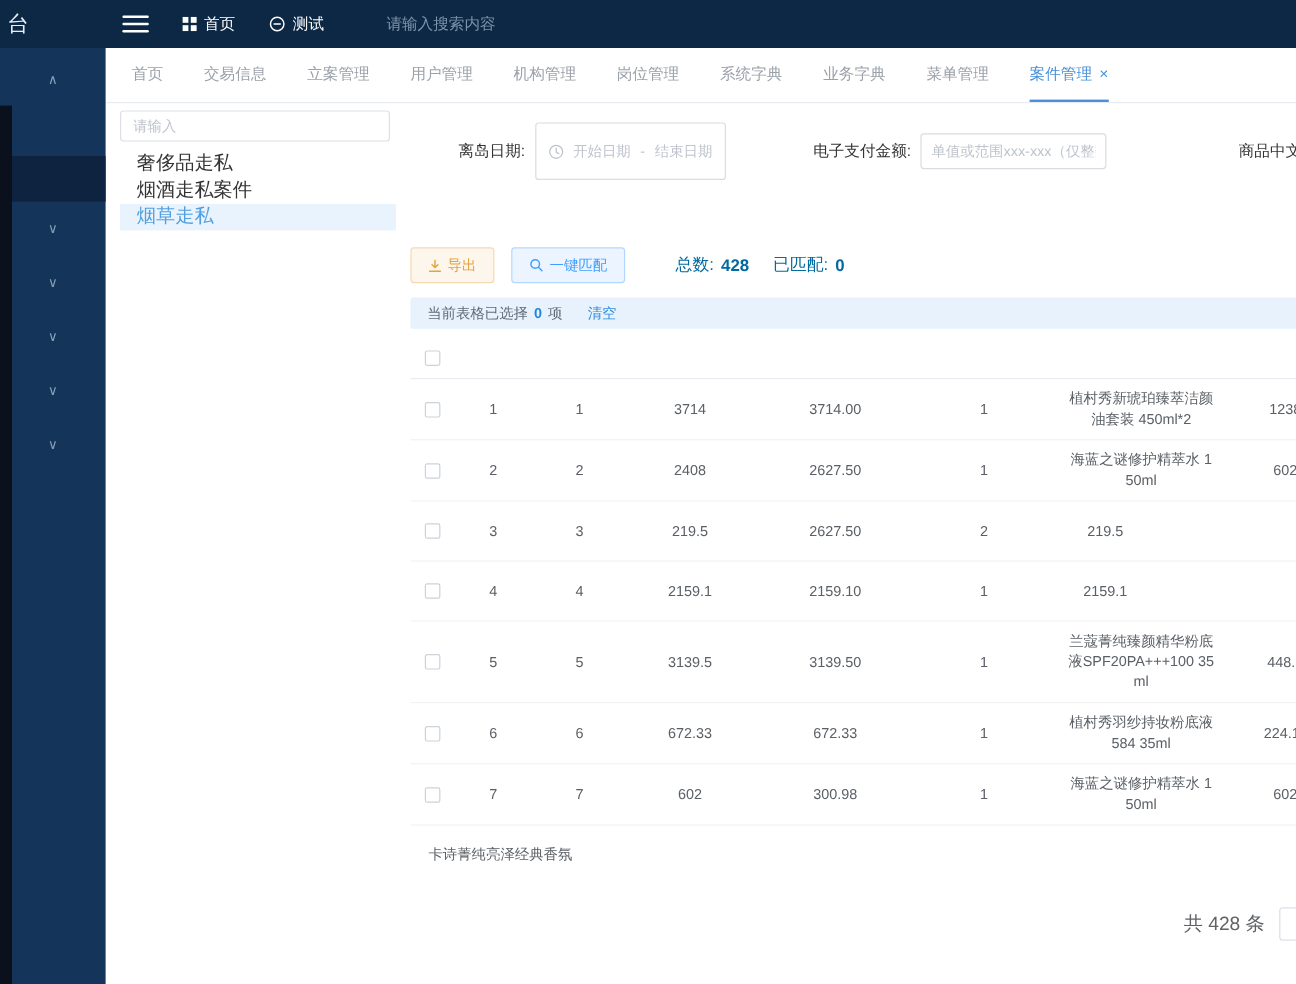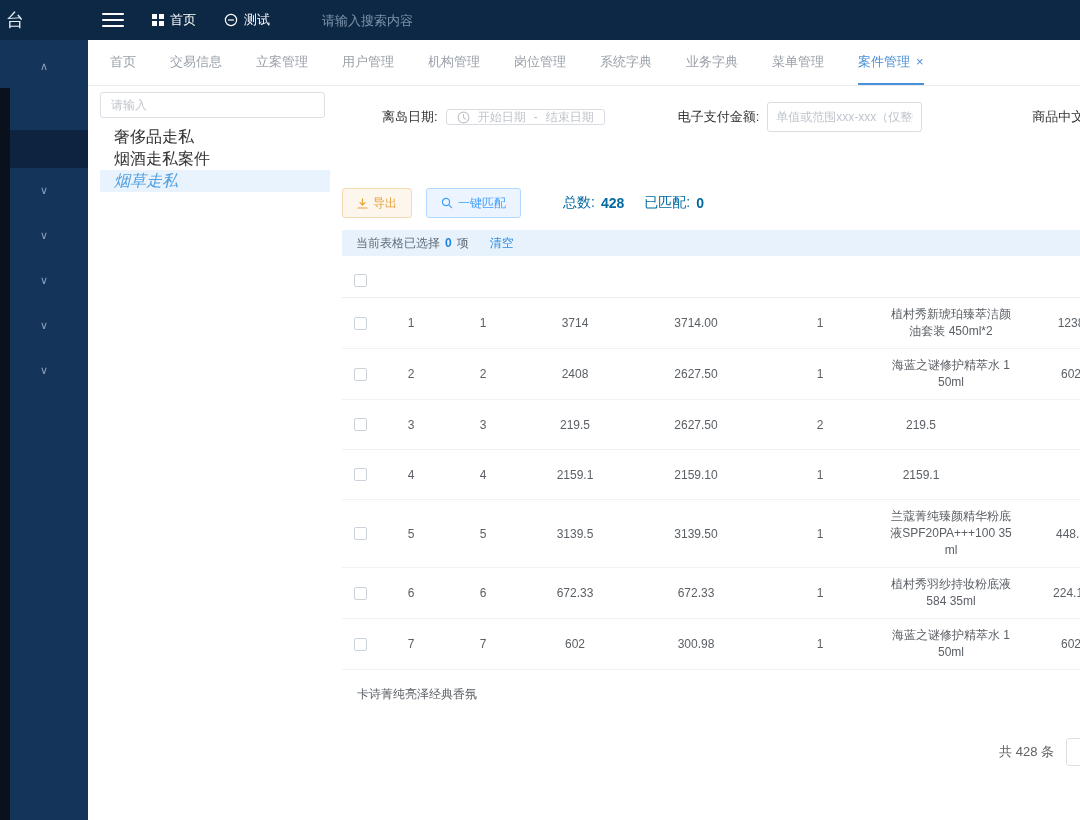--- a/index.html
+++ b/index.html
@@ -39,27 +39,27 @@
 
   
   .workspace { flex:1; display:flex; min-height:0; }
 
   .tree-panel { width:242px; flex:none; padding:6px 0 0 12px; }
   .tree-search { width:225px; height:26px; border:1px solid #dcdfe6; border-radius:3px;
     padding:0 10px; font-size:12px; color:#333; outline:none; margin-bottom:8px; }
   .tree-search::placeholder { color:#c0c4cc; }
   .tree-item { height:22px; line-height:22px; padding-left:14px; font-size:16px; color:#333;
     cursor:pointer; white-space:nowrap; }
-  .tree-item.active { background:#e8f3fd; color:#53a0e0;font-style:italic; }
+  .tree-item.active { background:#e8f3fd; color:#53a0e0; }
 
   .main-panel { flex:1; min-width:0; overflow:hidden; padding:16px 0 0 12px; }
 
   .filters { display:flex; align-items:center; font-size:13px; color:#333; }
   .f-label { white-space:nowrap; margin-right:8px;margin-left:40px; }
-  .date-box { width:228px; height:16px; border:1px solid #d9dce1; border-radius:3px;
+  .date-box { width:228px; height:48px; border:1px solid #d9dce1; border-radius:3px;
     display:flex; align-items:center; padding:0 10px; gap:8px; background:#fff; }
   .date-box .ph { color:#bfc4cc; font-size:12px; flex:1; text-align:center; white-space:nowrap; }
   .date-sep { color:#bfc4cc; font-size:12px; }
   .amount-input { width:155px; height:30px; border:1px solid #d9dce1; border-radius:3px;
     padding:0 8px; font-size:12px; outline:none; }
   .amount-input::placeholder, .name-input::placeholder { color:#bfc4cc; }
   .name-input { width:90px; height:30px; border:1px solid #d9dce1; border-radius:3px;
     padding:0 8px; font-size:12px; outline:none; flex:none; }
   .gap33 { width:33px; flex:none; } .gap70 { width:70px; flex:none; }
 
@@ -88,21 +88,21 @@
   .c-code { width:78px; }
   .c-total{ width:106px; }
   .c-pay  { width:136px; }
   .c-seq  { width:112px; }
   .c-name { width:150px; padding:8px 14px; line-height:17px; word-break:break-all; }
   .c-unit { width:90px; }
   .rpt { display:contents; }
   .checkbox { width:13px; height:13px; border:1px solid #cbd2da; border-radius:2px; background:#fff; cursor:pointer; }
 
   .pager { display:flex; justify-content:flex-end; align-items:center; margin-top:38px; }
-  .pager .total { font-size:13px; color:#606266; }
+  .pager .total { font-size:16px; color:#606266; }
   .pager .pctl { width:40px; height:28px; border:1px solid #dcdfe6; border-radius:3px;
     margin-left:12px; margin-right:-26px; background:#fff; }
 
   svg { display:block; }
 </style>
 </head>
 <body>
 
 <header class="topbar">
   <span class="logo-frag">台</span>

